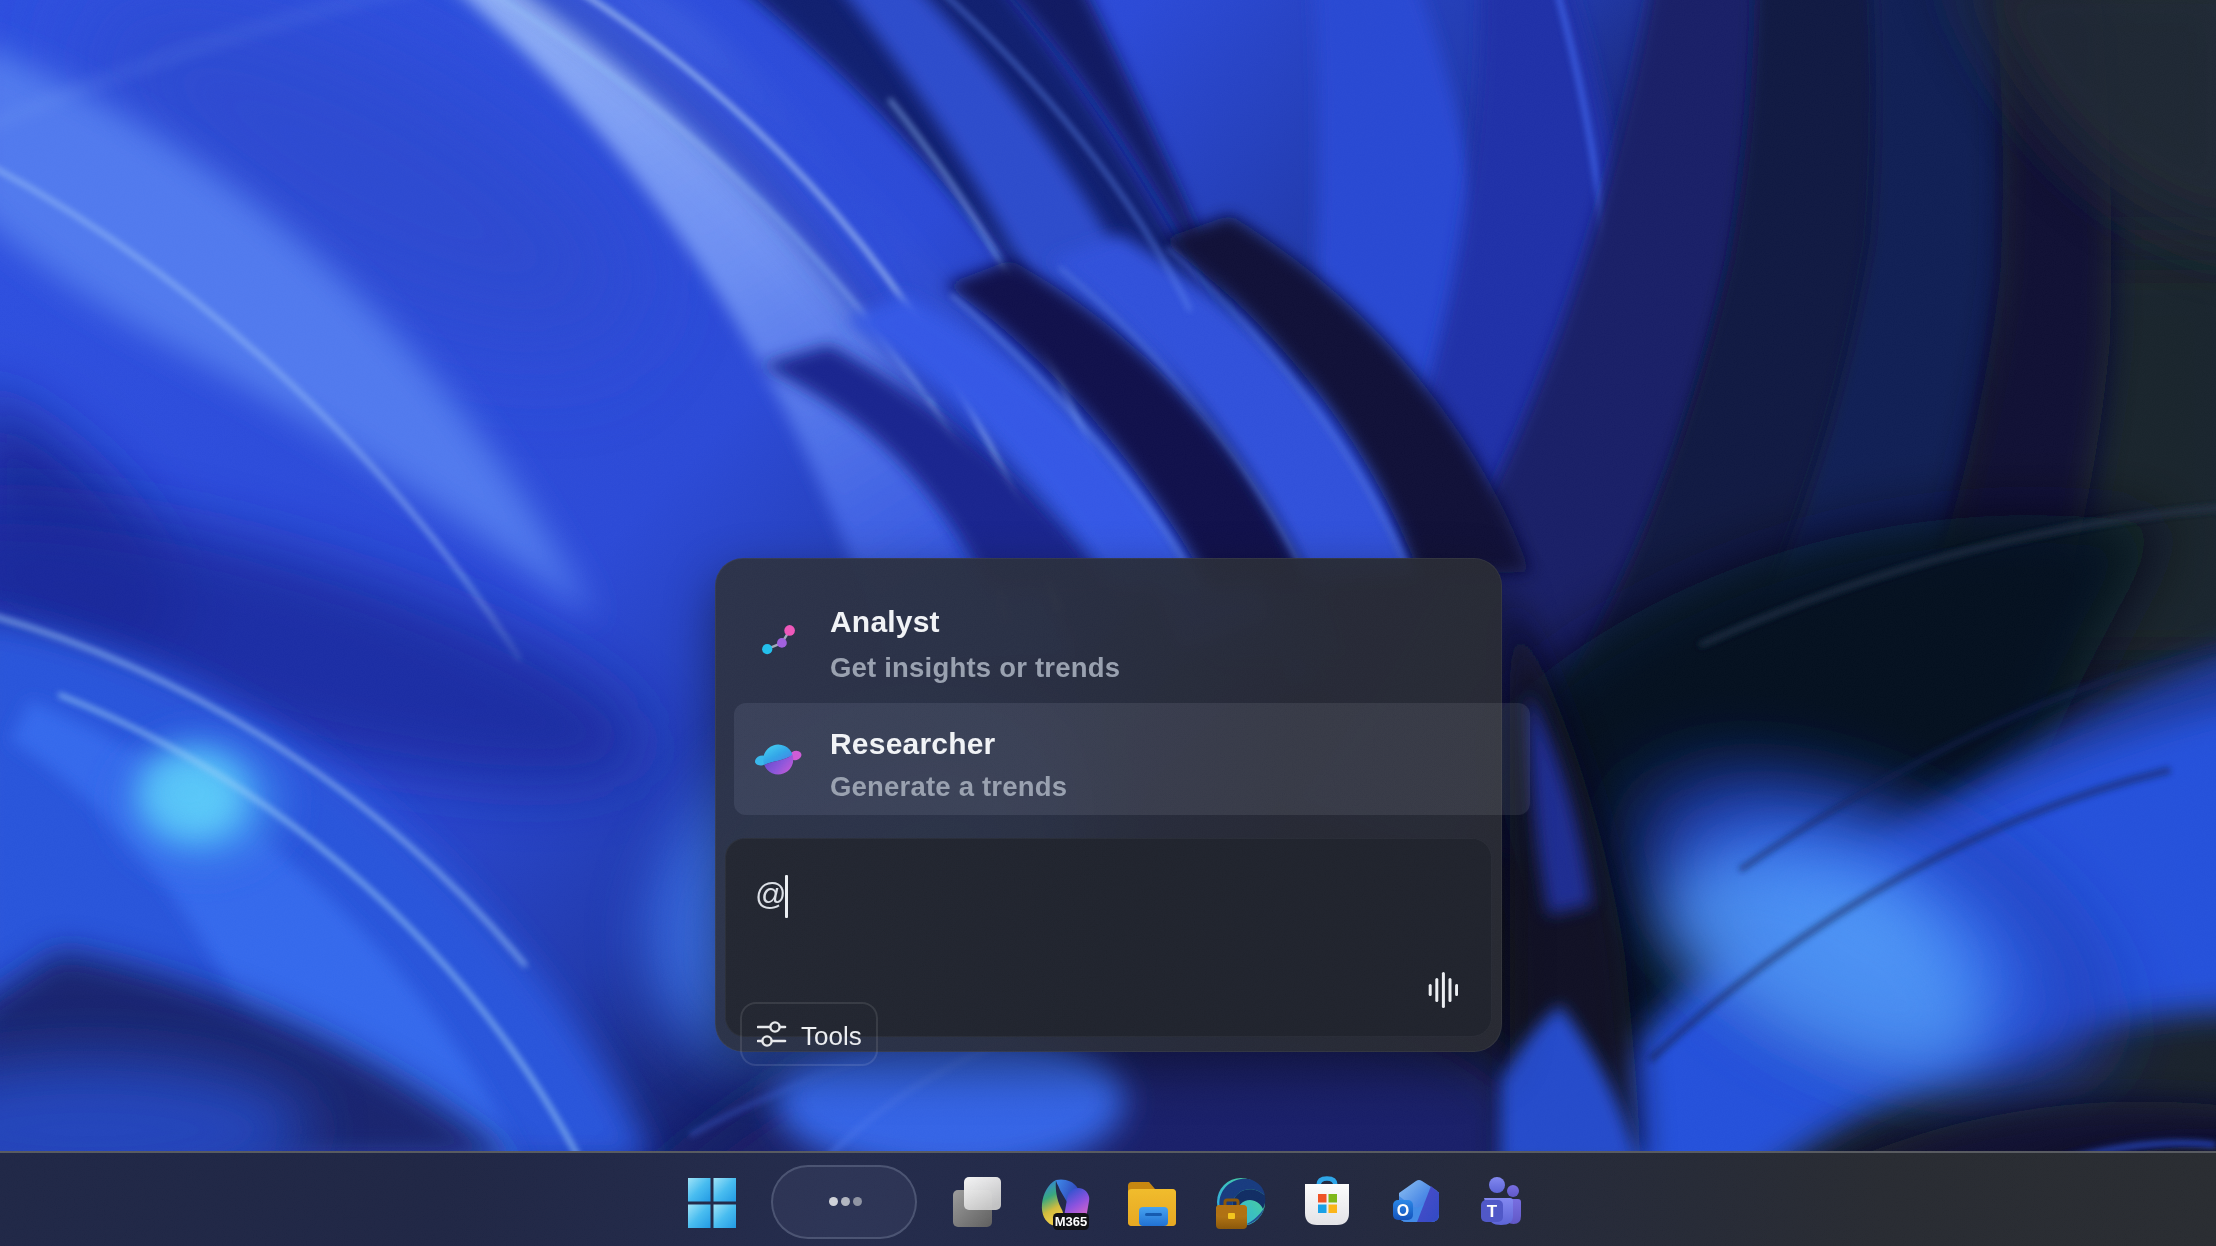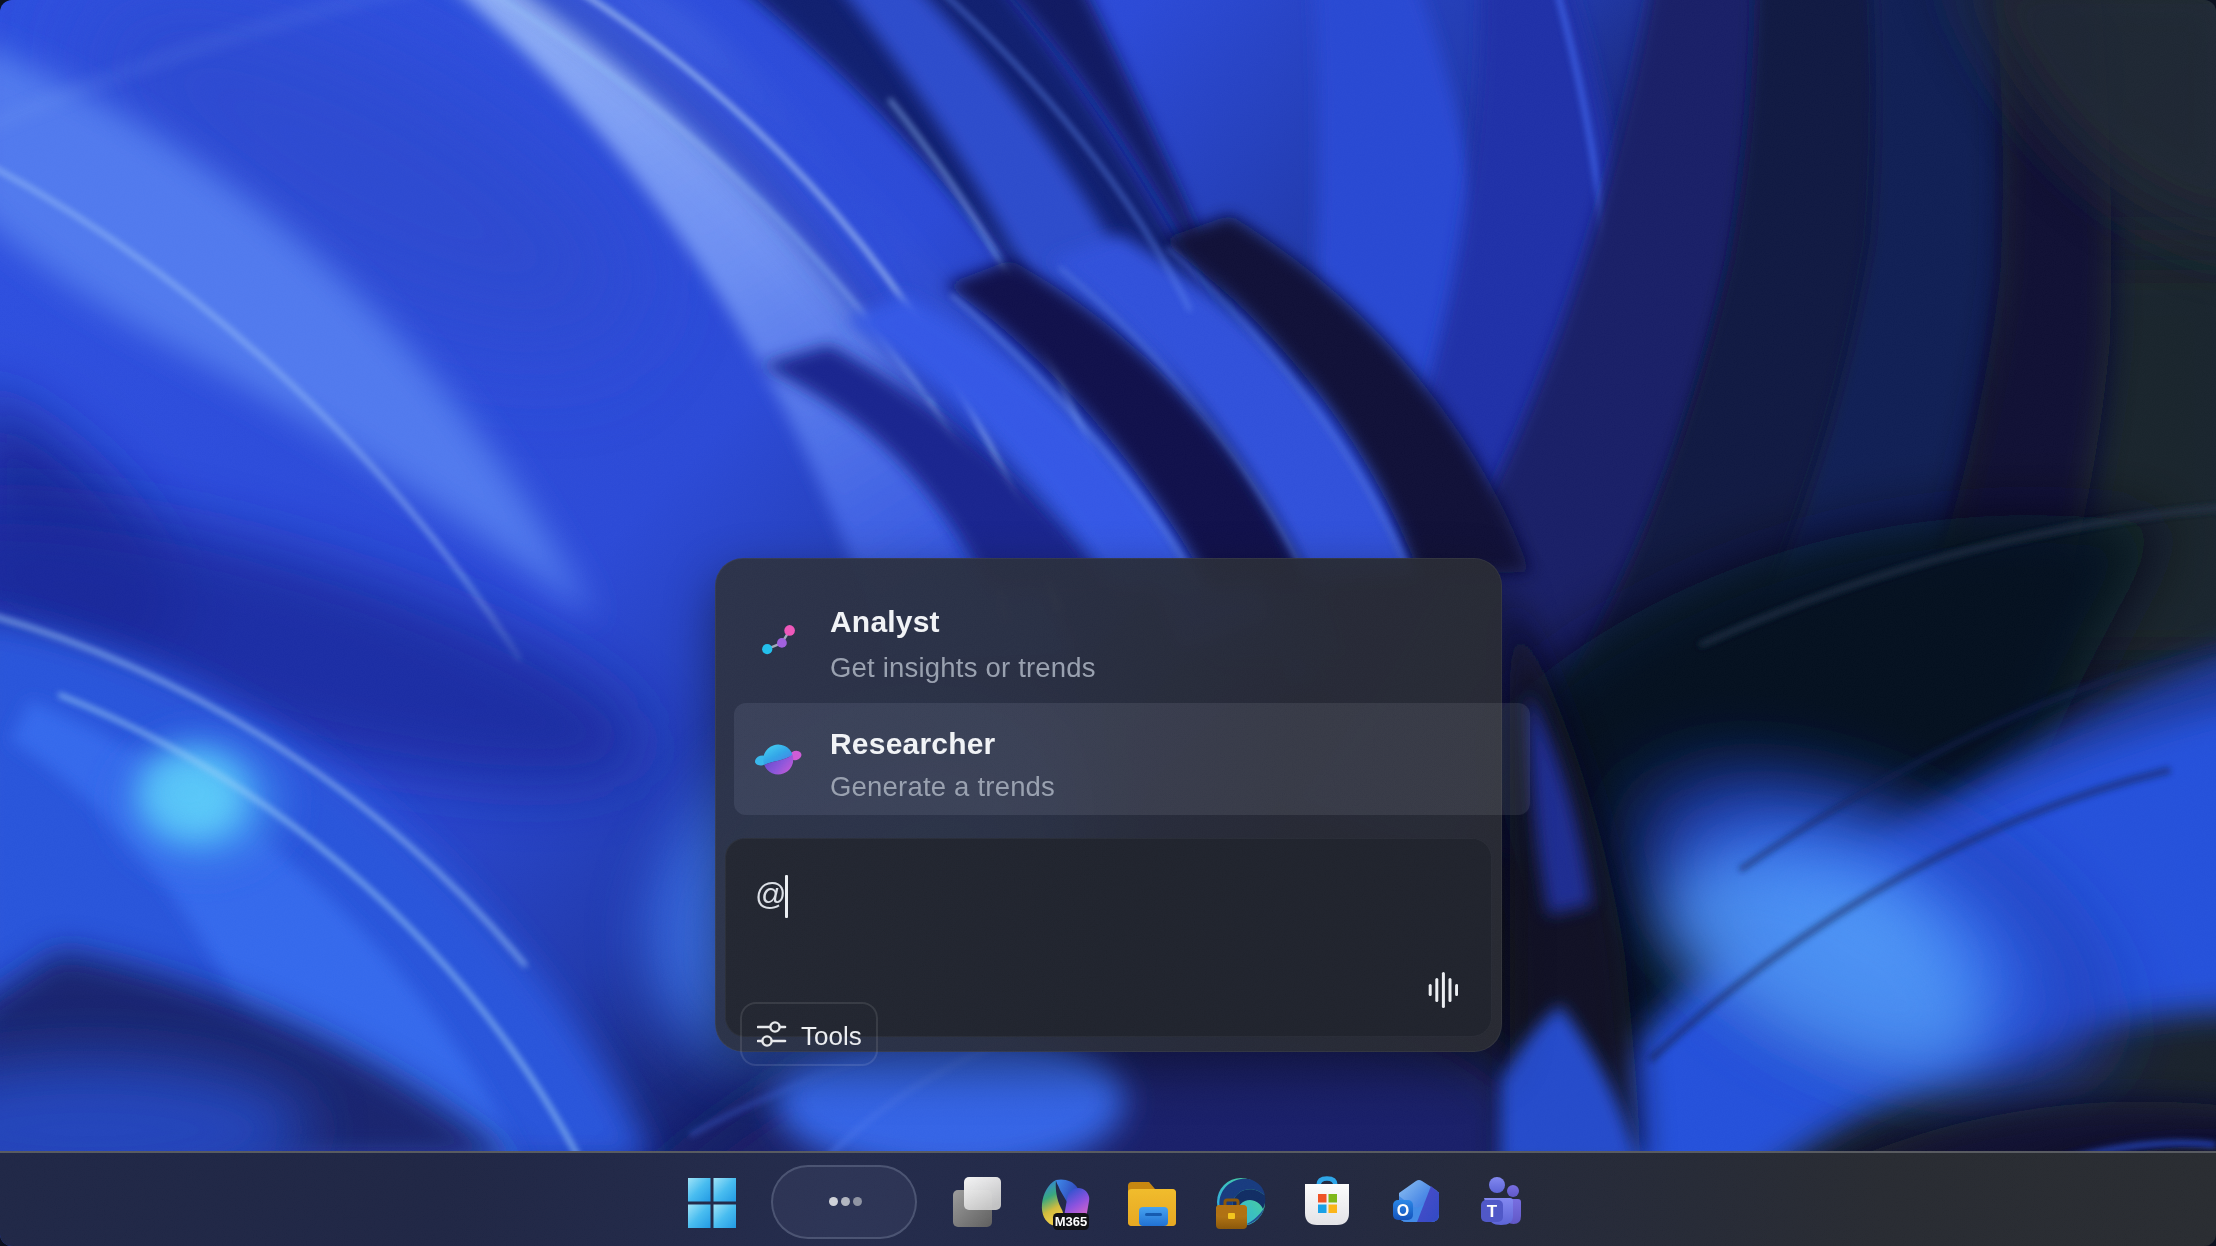--- a/index.html
+++ b/index.html
@@ -1,27 +1,27 @@
 <!DOCTYPE html>
 <html><head>
 <meta charset="utf-8">
 <style>
   html,body{margin:0;padding:0;width:2216px;height:1246px;overflow:hidden;background:#0c1220;
     font-family:"Liberation Sans", sans-serif;}
-  #stage{position:relative;width:2216px;height:1246px;overflow:hidden;border-radius:12px;}
+  #stage{position:relative;width:2216px;height:1246px;overflow:hidden;}
   #wall{position:absolute;left:0;top:0;width:2216px;height:1246px;}
   
   #panel{position:absolute;left:715px;top:558px;width:787px;height:494px;border-radius:28px;
     background:linear-gradient(100deg, rgba(42,48,68,0.965) 0%, rgba(39,44,61,0.965) 40%, rgba(37,40,51,0.965) 70%, rgba(38,40,48,0.965) 100%);
     box-shadow:0 18px 50px rgba(0,0,0,0.45), inset 0 0 0 1px rgba(255,255,255,0.05);}
   #rowAnalyst{position:absolute;left:0px;top:0px;width:749px;height:145px;}
   #rowResearcher{position:absolute;left:19px;top:145px;width:755px;height:112px;border-radius:12px;
     background:linear-gradient(90deg, rgba(150,163,200,0.13) 0%, rgba(160,166,184,0.14) 45%, rgba(162,166,178,0.13) 100%);padding-left:41px;}
   .rtitle{position:absolute;left:115px;font-size:30px;font-weight:700;color:#f3f5f8;letter-spacing:0.2px;}
-  .rsub{position:absolute;left:115px;font-size:27.5px;font-weight:400;color:#99a1b0;letter-spacing:0.2px;}
+  .rsub{position:absolute;left:115px;font-size:27.5px;font-weight:700;color:#99a1b0;letter-spacing:0.2px;}
   #inputbox{position:absolute;left:10px;top:280px;width:767px;height:199px;border-radius:20px;
     background:linear-gradient(100deg,#20242f 0%,#1d212b 50%,#1d202a 100%);
     box-shadow:inset 0 0 0 1px rgba(255,255,255,0.045);}
   #atsym{position:absolute;left:30px;top:39px;font-size:31px;color:#dde1e8;}
   #cursor{position:absolute;left:60px;top:37px;width:2.6px;height:43px;background:#eef1f5;border-radius:1px;}
   #toolsbtn{position:absolute;left:15px;top:120px;width:138px;height:64px;border-radius:16px;
     box-shadow:inset 0 0 0 2px rgba(255,255,255,0.10);margin-top:44px;}
   #toolslabel{position:absolute;left:61px;top:19px;font-size:26px;color:#edeff2;}
   
   #taskbar{position:absolute;left:0;top:1151px;width:2216px;height:95px;

